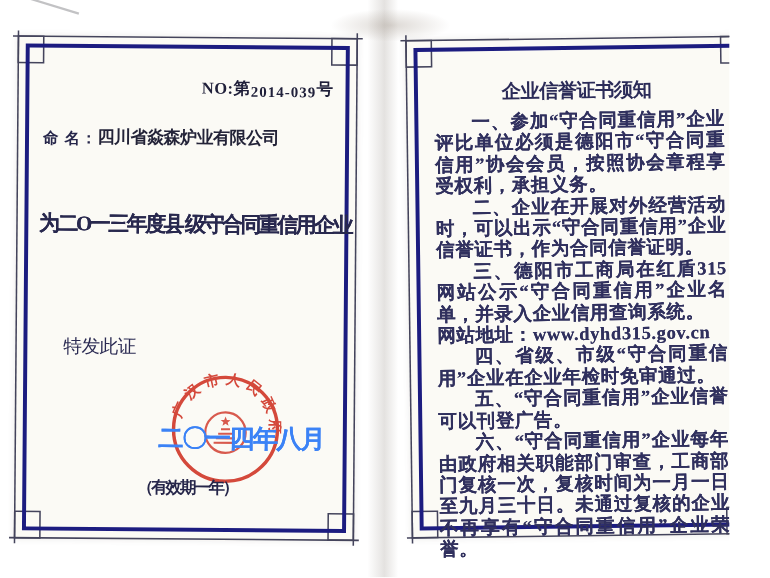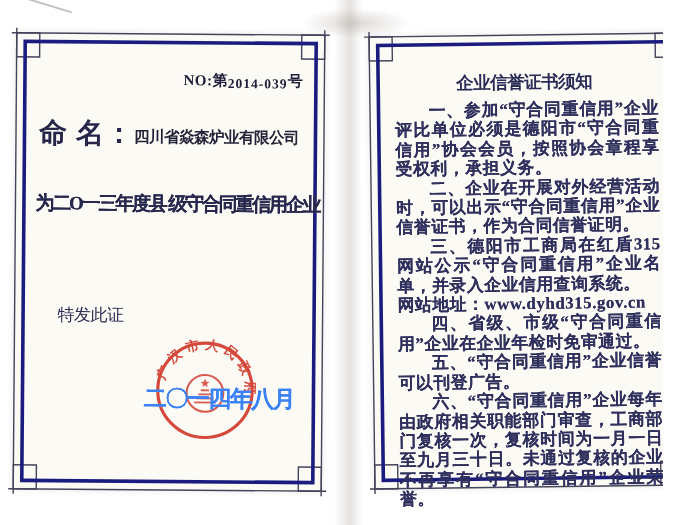--- a/index.html
+++ b/index.html
@@ -34,21 +34,21 @@
   .content{position:absolute;left:0;top:0;width:100%;height:100%;}
 
   
   .cert-no{
     position:absolute;left:168px;top:38px;
     font-weight:bold;color:#20203a;font-size:15px;letter-spacing:0.5px;white-space:nowrap;
   }
   .cert-no .num{font-size:13.5px;vertical-align:-2.5px;letter-spacing:1px;}
   .name-line{position:absolute;left:24px;top:82px;white-space:nowrap;}
   .name-label{
-    font-size:28px;font-weight:bold;color:#26264a;letter-spacing:1px;
+    font-size:14px;font-weight:bold;color:#26264a;letter-spacing:1px;
   }
   .company{
     font-family:"Liberation Sans","DejaVu Sans",sans-serif;
     font-size:15.5px;font-weight:bold;color:#232338;letter-spacing:-0.5px;
     vertical-align:1px;
   }
   .award{
     position:absolute;left:21px;top:158px;width:292px;
     font-size:19px;font-weight:bold;color:#28284e;letter-spacing:-2.2px;
     white-space:nowrap;text-shadow:0 0 0.5px currentColor;
@@ -130,20 +130,21 @@
 
         <g stroke="var(--seal-red)" fill="none" stroke-width="2" opacity="0.9">
           <circle cx="50" cy="53" r="18"></circle>
           <path d="M50 38.5 L51.2 41.6 L54.4 41.8 L51.9 43.8 L52.7 46.9 L50 45.1 L47.3 46.9 L48.1 43.8 L45.6 41.8 L48.8 41.6 Z" fill="var(--seal-red)" stroke="none"></path>
           <path d="M46 50 h8 M43.5 54 h13 M41.5 58 h17 M39.5 62 h21" stroke-width="1.8"></path>
         </g>
       </svg>
 
       <div class="date-line">二〇一四年八月</div>
 
+      <div class="validity">（有效期一年）</div>
     </div>
   </div>
 
   <div class="page right">
     <svg class="frame" viewBox="0 0 311 454" preserveAspectRatio="none">
       <g stroke="var(--frame-thin)" stroke-width="1.4" fill="none">
         <line x1="-4" y1="1" x2="315" y2="1"></line>
         <line x1="-4" y1="453" x2="315" y2="453"></line>
         <line x1="1" y1="-4" x2="1" y2="458"></line>
         <line x1="310" y1="-4" x2="310" y2="458"></line>

